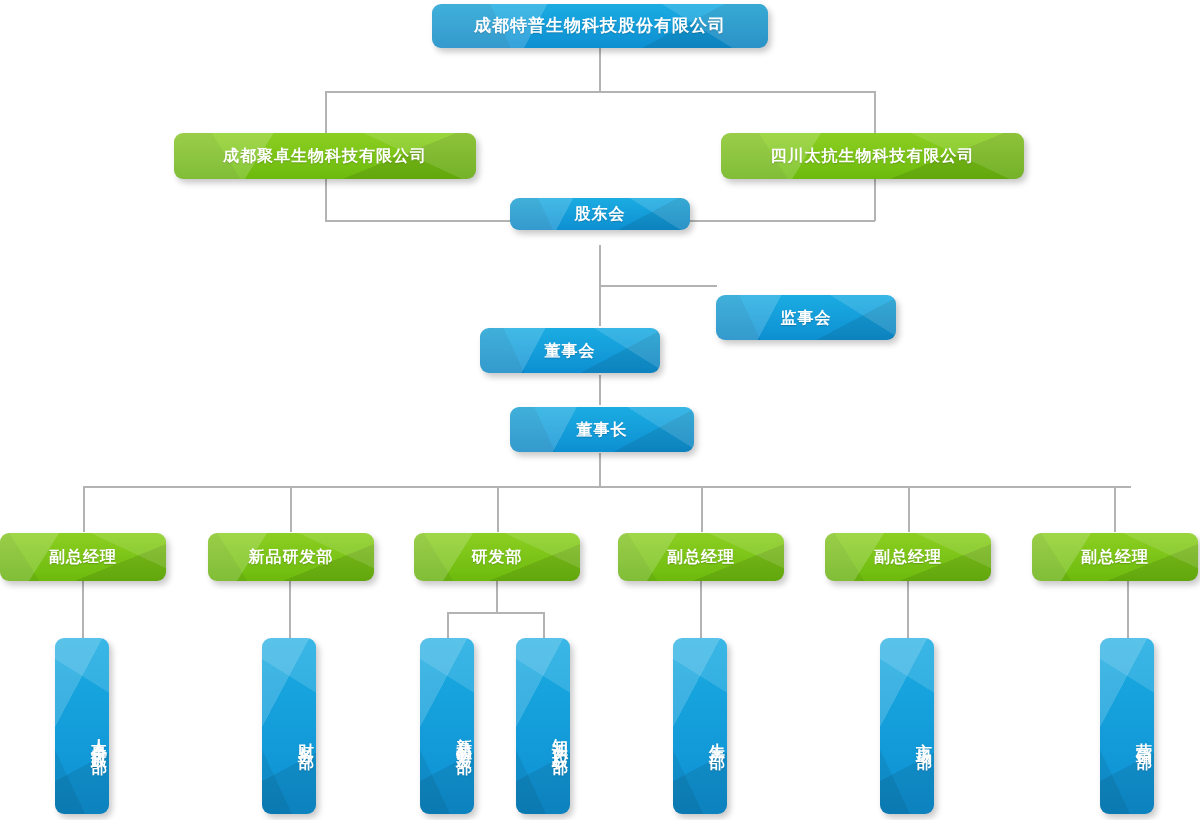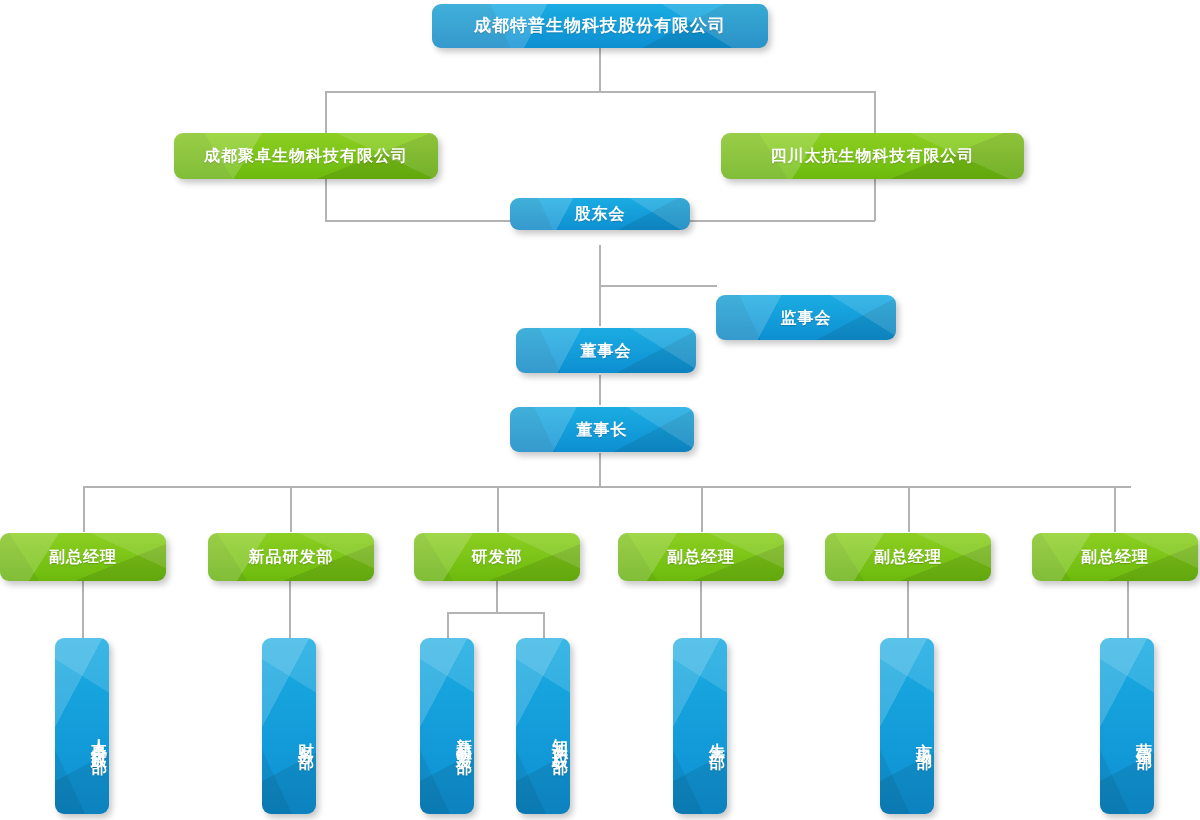--- a/index.html
+++ b/index.html
@@ -103,37 +103,37 @@
   <div class="line v" style="left:543px;top:612px;height:26px;"></div>
 
   <div class="line v" style="left:700px;top:581px;height:57px;"></div>
   <div class="line v" style="left:907px;top:581px;height:57px;"></div>
   <div class="line v" style="left:1127px;top:581px;height:57px;"></div>
 
   <div class="node blue fs-17" style="left:432px;top:4px;width:336px;height:44px;">
     <span>成都特普生物科技股份有限公司</span>
   </div>
 
-  <div class="node green fs-16" style="left:174px;top:133px;width:264px;height:46px;align-items:center;">
+  <div class="node green fs-16" style="left:174px;top:133px;width:302px;height:46px;align-items:center;">
     <span>成都聚卓生物科技有限公司</span>
   </div>
 
   <div class="node green fs-16" style="left:721px;top:133px;width:303px;height:46px;">
     <span>四川太抗生物科技有限公司</span>
   </div>
 
   <div class="node blue fs-16" style="left:510px;top:198px;width:180px;height:32px;">
     <span>股东会</span>
   </div>
 
   <div class="node blue fs-16" style="left:716px;top:263px;width:180px;height:45px;margin-top:32px;">
     <span>监事会</span>
   </div>
 
-  <div class="node blue fs-16" style="left:516px;top:328px;width:180px;height:45px;">
+  <div class="node blue fs-16" style="left:480px;top:328px;width:180px;height:45px;">
     <span>董事会</span>
   </div>
 
   <div class="node blue fs-16" style="left:510px;top:407px;width:184px;height:45px;">
     <span>董事长</span>
   </div>
 
   <div class="node green fs-16" style="left:0px;top:533px;width:166px;height:48px;">
     <span>副总经理</span>
   </div>

